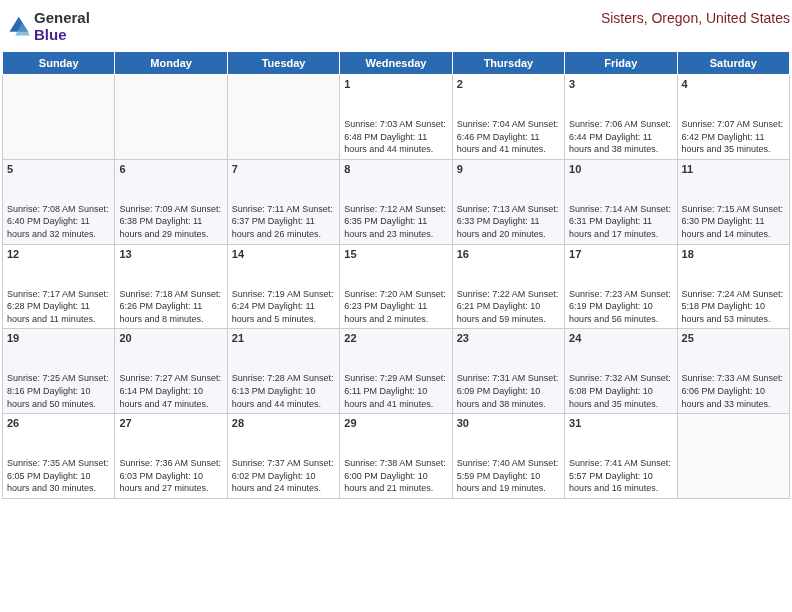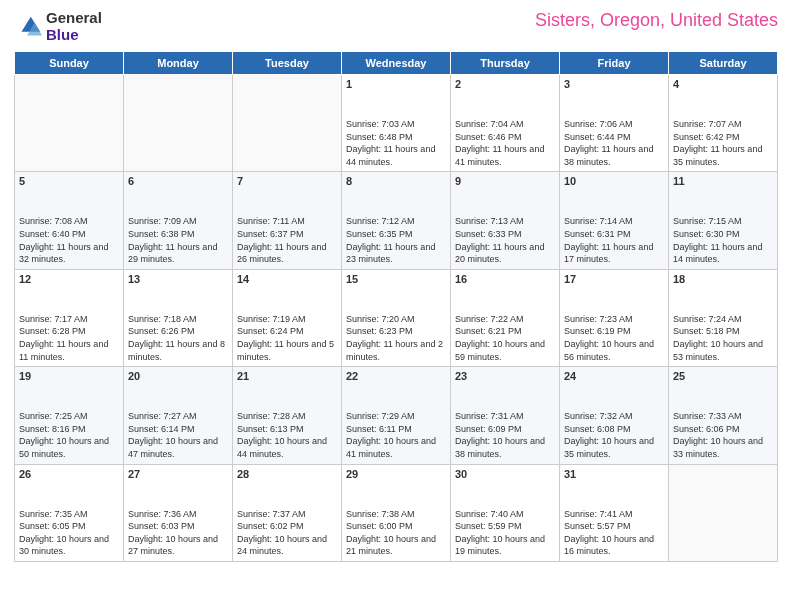--- a/index.html
+++ b/index.html
@@ -6,21 +6,21 @@
     body {
       width: 792px;
       height: 612px;
       font-family: Arial, sans-serif;
       background: #fff;
       overflow: hidden;
     }
     .page {
       width: 792px;
       height: 612px;
-      padding: 10px 14px;
+      padding: 10px 2px;
       background: #fff;
     }
     .header {
       display: flex;
       justify-content: space-between;
       align-items: flex-start;
       margin-bottom: 8px;
     }
     .logo {
       display: flex;
@@ -49,22 +49,22 @@
     .title-block {
       text-align: right;
     }
     .month-title {
       font-size: 32px;
       font-weight: bold;
       color: #333;
       line-height: 1.1;
     }
     .location {
-      font-size: 18px;
-      color: #ec4899;
+      font-size: 14px;
+      color: #7f1d1d;
     }
     .calendar {
       width: 100%;
       border-collapse: collapse;
       table-layout: fixed;
     }
     .calendar th {
       background: #2a6ab0;
       color: #fff;
       font-size: 11px;

